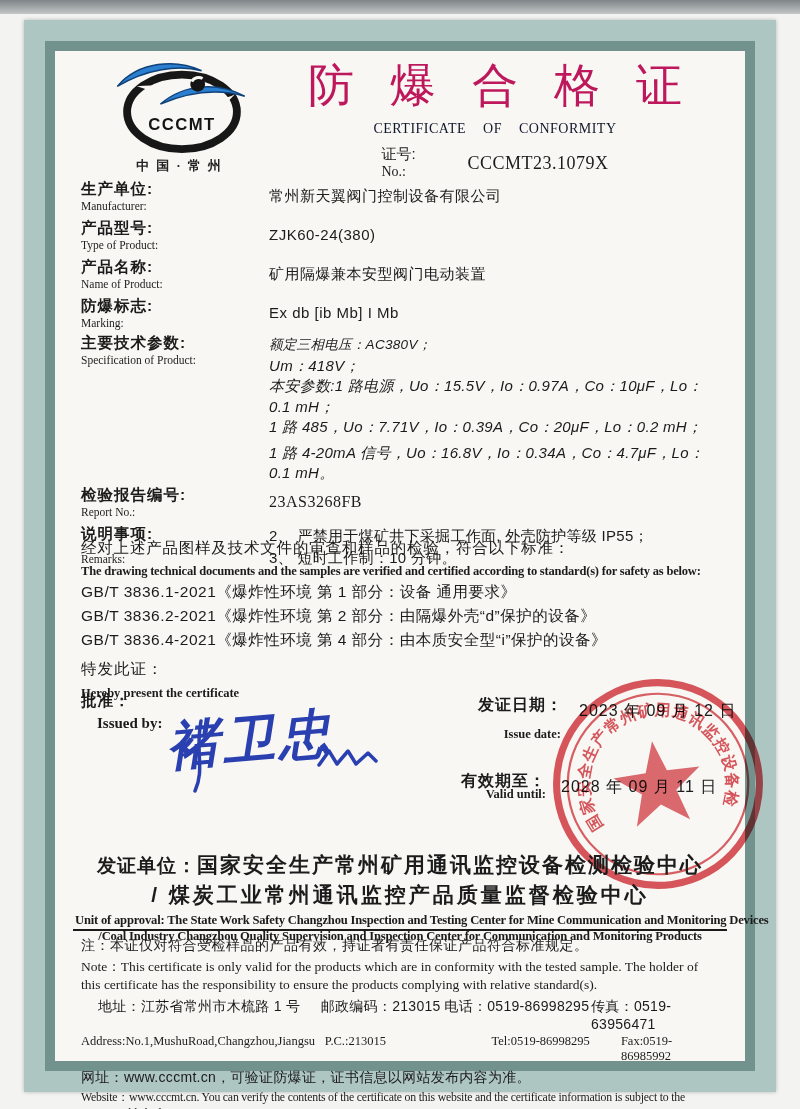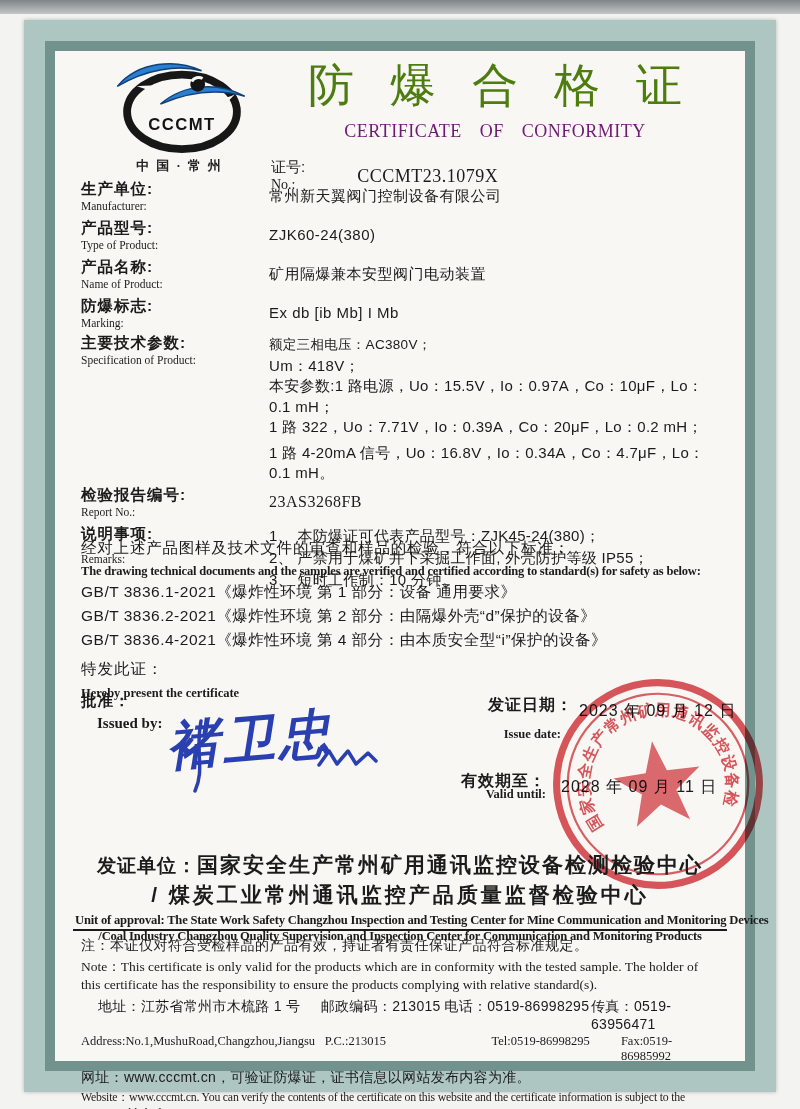--- a/index.html
+++ b/index.html
@@ -21,39 +21,39 @@
 
   .serif { font-family:"Liberation Serif", serif; }
 
   
   .header { position:absolute; left:26px; right:26px; top:4px; height:126px; }
   .logo-block { position:absolute; left:16px; top:0; width:170px; text-align:center; }
   .logo-caption { font-family:"Liberation Serif", serif; font-size:13px; letter-spacing:6px;
     color:#222; margin-top:-2px; font-weight:bold; }
   .title-block { position:absolute; left:190px; right:0; top:0; text-align:center; }
   .title-cn { font-family:"Liberation Serif", serif; font-size:46px; font-weight:normal;
-    letter-spacing:36px; margin-left:36px; white-space:nowrap; color:#4d7c0f; }
-  .title-en { font-family:"Liberation Serif", serif; font-size:18px; word-spacing:13px;
-    letter-spacing:.5px; margin-top:4px; color:#701a75; }
-  .certno-row { display:flex; justify-content:flex-start; align-items:center; margin-top:16px;gap:38px; }
+    letter-spacing:36px; margin-left:36px; white-space:nowrap; color:#be185d; }
+  .title-en { font-family:"Liberation Serif", serif; font-size:14px; word-spacing:13px;
+    letter-spacing:.5px; margin-top:4px; color:#0f172a; }
+  .certno-row { display:flex; justify-content:center; align-items:center; margin-top:8px;gap:38px; }
   .certno-labels { text-align:left; margin-right:14px; }
   .certno-cn { font-size:15px; }
   .certno-en { font-family:"Liberation Serif", serif; font-size:14px; }
   .certno-val { font-family:"Liberation Serif", serif; font-size:18px; letter-spacing:.5px; padding-top:2px; }
 
   
   .fields { position:absolute; left:26px; right:26px; top:128px; }
   .field-row { display:flex; align-items:flex-start; margin-bottom:1px; }
   .field-label { width:188px; flex:0 0 188px; }
   .field-label .cn { font-size:15.5px; font-weight:bold; letter-spacing:1px; line-height:20px; }
   .field-label .en { font-family:"Liberation Serif", serif; font-size:11.5px; line-height:15px; color:#222; }
   .field-value { font-size:15px; padding-top:7px; letter-spacing:.5px; line-height:20px; }
   .row-h38 { min-height:38px; }
   .row-h36 { min-height:36px; }
-  .spec-lines .sline { font-size:15px; line-height:20.5px; letter-spacing:.3px; }
+  .spec-lines .sline { font-size:15px; line-height:20.5px; letter-spacing:.3px;font-style:italic; }
   .spec-lines .sline.first { font-size:13.5px; }
   .spec-lines .sline.last { margin-top:5px; font-family:"Liberation Sans", sans-serif; }
   .remark-lines .rline { font-size:15px; line-height:22px; letter-spacing:.3px; }
 
   
   .standards { position:absolute; left:26px; right:26px; top:487px; }
   .std-intro-cn { font-size:15.5px; letter-spacing:.8px; }
   .std-intro-en { font-family:"Liberation Serif", serif; font-size:12.5px; font-weight:bold;
     margin-top:5px; letter-spacing:-0.2px; }
   .std-item { font-size:15.5px; line-height:22px; margin-top:2px; letter-spacing:.5px; }
@@ -172,40 +172,39 @@
 
           <div class="field-row" style="min-height:110px;">
             <div class="field-label">
               <div class="cn">主要技术参数:</div>
               <div class="en">Specification of Product:</div>
             </div>
             <div class="field-value spec-lines" style="padding-top:2px;">
               <div class="sline first">额定三相电压：AC380V；</div>
               <div class="sline">Um：418V；</div>
               <div class="sline">本安参数:1 路电源，Uo：15.5V，Io：0.97A，Co：10μF，Lo：0.1 mH；</div>
-              <div class="sline">1 路 322，Uo：7.71V，Io：0.39A，Co：20μF，Lo：0.2 mH；</div>
+              <div class="sline">1 路 485，Uo：7.71V，Io：0.39A，Co：20μF，Lo：0.2 mH；</div>
               <div class="sline last">1 路 4-20mA 信号，Uo：16.8V，Io：0.34A，Co：4.7μF，Lo：0.1 mH。</div>
             </div>
           </div>
 
           <div class="field-row row-h38">
             <div class="field-label">
               <div class="cn">检验报告编号:</div>
               <div class="en">Report No.:</div>
             </div>
             <div class="field-value serif" style="font-size:16px;">23AS3268FB</div>
           </div>
 
           <div class="field-row" style="min-height:66px;">
             <div class="field-label">
               <div class="cn">说明事项:</div>
               <div class="en" style="margin-top:8px;">Remarks:</div>
             </div>
             <div class="field-value remark-lines" style="padding-top:1px;">
-              <div class="rline">1、 本防爆证可代表产品型号：ZJK45-24(380)；</div>
               <div class="rline">2、 严禁用于煤矿井下采掘工作面, 外壳防护等级 IP55；</div>
               <div class="rline">3、 短时工作制：10 分钟。</div>
             </div>
           </div>
         </div>
 
         <div class="standards">
           <div class="std-intro-cn">经对上述产品图样及技术文件的审查和样品的检验，符合以下标准：</div>
           <div class="std-intro-en">The drawing technical documents and the samples are verified and certified according to standard(s) for safety as below:</div>
           <div class="std-item">GB/T 3836.1-2021《爆炸性环境 第 1 部分：设备 通用要求》</div>
@@ -220,21 +219,21 @@
           <div class="issued-en">Issued by:</div>
 
           <div class="signature-wrap">
             <svg width="230" height="100" viewBox="0 0 230 100">
               <text x="6" y="60" font-family="Liberation Serif, serif" font-size="52" font-style="italic" font-weight="bold" fill="#2a3fb0" transform="rotate(-5 115 50)" letter-spacing="4">褚卫忠</text>
               <path d="M40,26 C34,58 44,74 34,96" fill="none" stroke="#2a3fb0" stroke-width="3.5" stroke-linecap="round"></path>
               <path d="M158,70 l10,-14 8,13 11,-13 8,13 12,-11 8,8" fill="none" stroke="#2a3fb0" stroke-width="3.5" stroke-linecap="round" stroke-linejoin="round"></path>
             </svg>
           </div>
 
-          <div class="date-label-cn" style="left:372px; top:6px;">发证日期：</div>
+          <div class="date-label-cn" style="left:362px; top:6px;">发证日期：</div>
           <div class="date-label-en" style="left:360px; top:38px;">Issue date:</div>
           <div class="date-val" style="left:498px; top:12px;">2023 年 09 月 12 日</div>
 
           <div class="date-label-cn" style="left:345px; top:66px;margin-top:16px;">有效期至：</div>
           <div class="date-label-en" style="left:345px; top:98px;">Valid until:</div>
           <div class="date-val" style="left:480px; top:88px;">2028 年 09 月 11 日</div>
 
           <div class="stamp-wrap">
             <svg width="218" height="218" viewBox="0 0 215 215">
               <defs>

